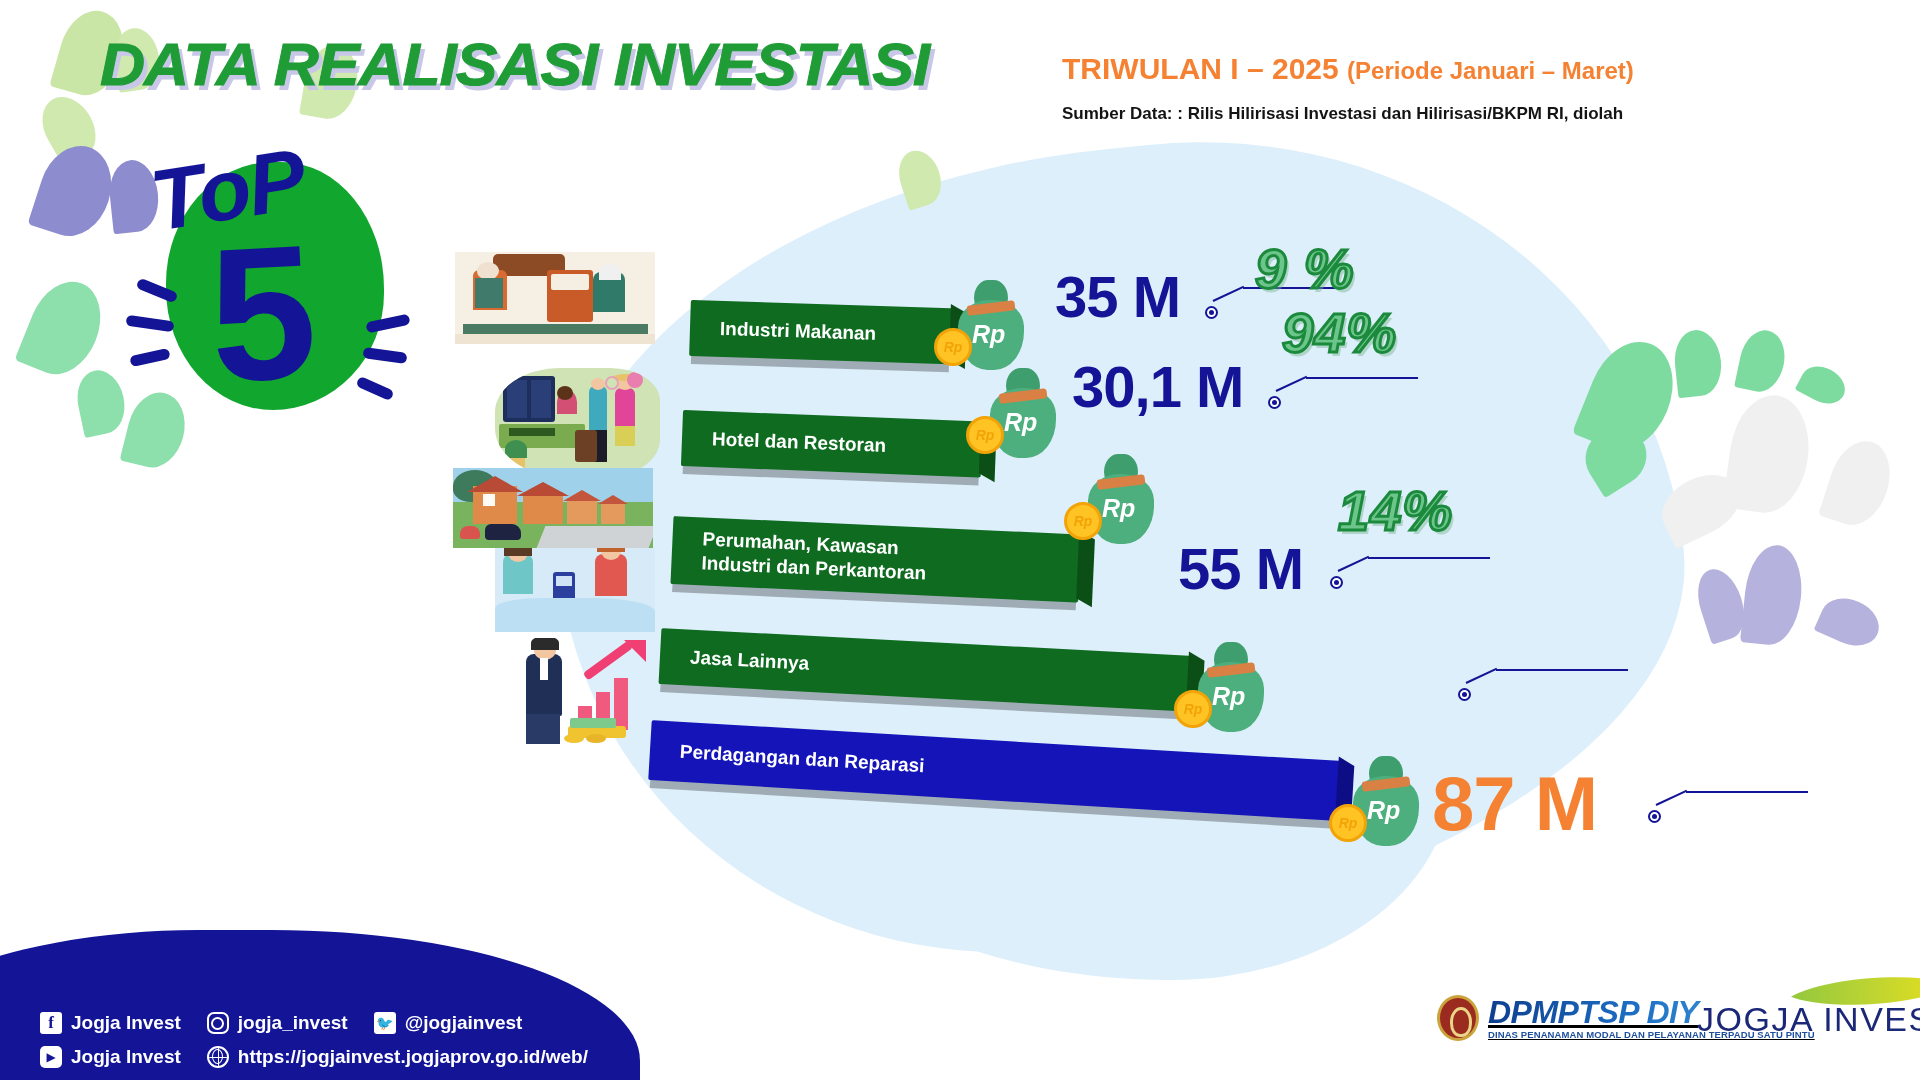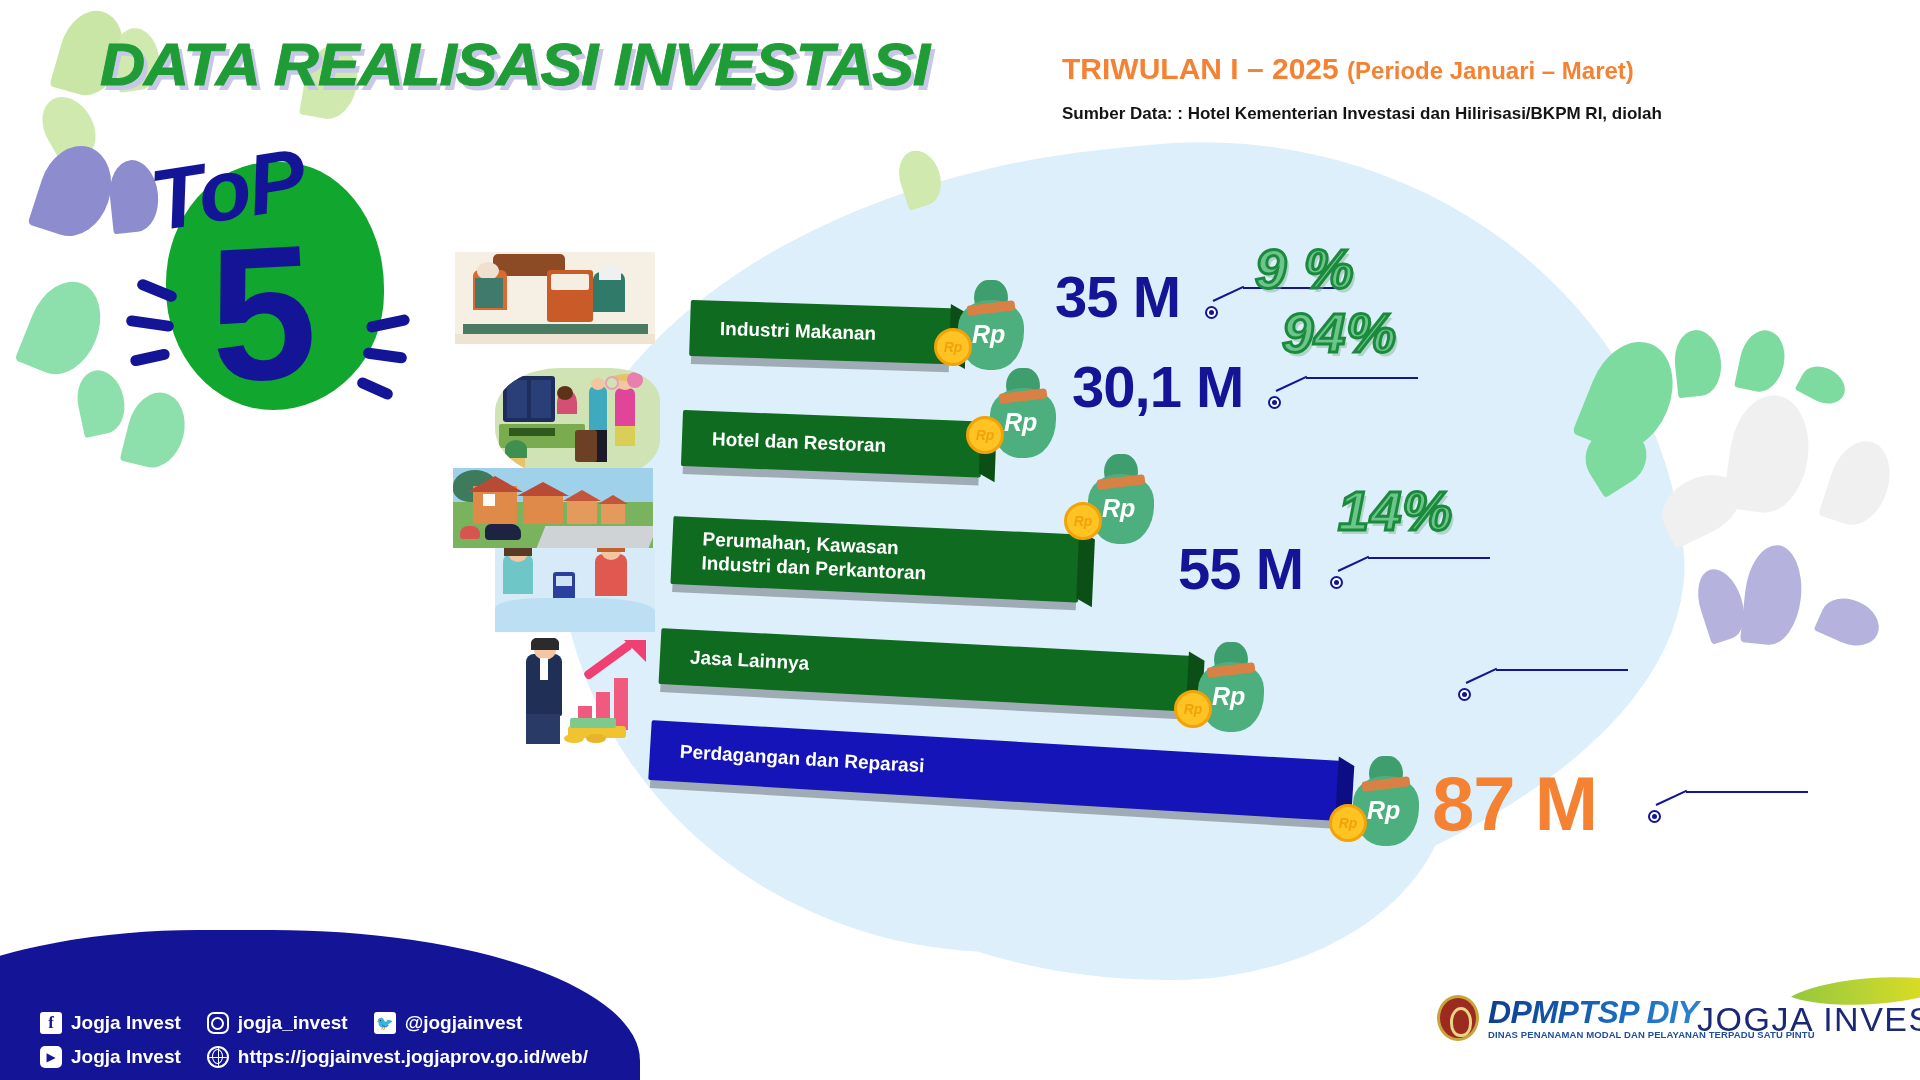--- a/index.html
+++ b/index.html
@@ -165,21 +165,21 @@
   .ic.yt { background:#ffffff; border-radius:5px; color:#131496; font-size:12px; line-height:22px; }
   .ic.web { border:2.5px solid #ffffff; border-radius:50%; position:relative; overflow:hidden; }
   .ic.web::before { content:""; position:absolute; left:50%; top:-1px; width:1px; height:24px;
     background:#ffffff; }
   .ic.web::after { content:""; position:absolute; left:-2px; top:50%; width:26px; height:1px;
     background:#ffffff; }
   .web-e { position:absolute; left:3px; top:1px; width:11px; height:15px;
     border:1.5px solid #ffffff; border-radius:50%; }
 
   
-  .logo-dpm { position:absolute; left:1437px; top:995px; display:flex; align-items:center; gap:9px; }
+  .logo-dpm { position:absolute; left:1437px; top:995px; display:flex; align-items:center; gap:9px;text-decoration:underline; }
   .seal { width:42px; height:46px; border-radius:50%; background:#9c2b1f;
     border:3px solid #caa33a; position:relative; }
   .seal::after { content:""; position:absolute; left:10px; top:9px; width:16px; height:24px;
     border:3px solid #e9d488; border-radius:50% 50% 45% 45%; }
   .dpm-text .t1 {
     font-size:32px; font-weight:bold; font-style:italic; letter-spacing:-0.5px;
     background:linear-gradient(90deg,#0d3f8f 0%,#1d6fc4 45%,#4aa8e0 100%);
     -webkit-background-clip:text; background-clip:text; color:transparent;
     line-height:33px;
   }
@@ -225,21 +225,21 @@
   <div class="drop" style="left:1745px;top:545px;width:56px;height:100px;background:#b5b2dd;transform:rotate(6deg);"></div>
   <div class="drop" style="left:1700px;top:568px;width:42px;height:72px;background:#b5b2dd;transform:rotate(-18deg);"></div>
   <div class="drop" style="left:1820px;top:600px;width:60px;height:44px;background:#b5b2dd;transform:rotate(24deg);"></div>
 
   <div class="title-main">DATA REALISASI INVESTASI</div>
 
   <div class="period">
     <span>TRIWULAN I – 2025</span>
     <span class="paren">(Periode Januari – Maret)</span>
   </div>
-  <div class="source">Sumber Data: : Hotel Kementerian Investasi dan Hilirisasi/BKPM RI, diolah</div>
+  <div class="source">Sumber Data: : Rilis Hilirisasi Investasi dan Hilirisasi/BKPM RI, diolah</div>
 
   <div class="top5">
     <div class="top5-circle"></div>
     <div class="tick" style="left:8px;top:145px;width:42px;transform:rotate(22deg);"></div>
     <div class="tick" style="left:-2px;top:178px;width:48px;transform:rotate(8deg);"></div>
     <div class="tick" style="left:2px;top:212px;width:40px;transform:rotate(-12deg);"></div>
     <div class="tick" style="left:238px;top:178px;width:44px;transform:rotate(-12deg);"></div>
     <div class="tick" style="left:235px;top:210px;width:44px;transform:rotate(8deg);"></div>
     <div class="tick" style="left:228px;top:243px;width:38px;transform:rotate(24deg);"></div>
     <div class="top5-word">ToP</div>

